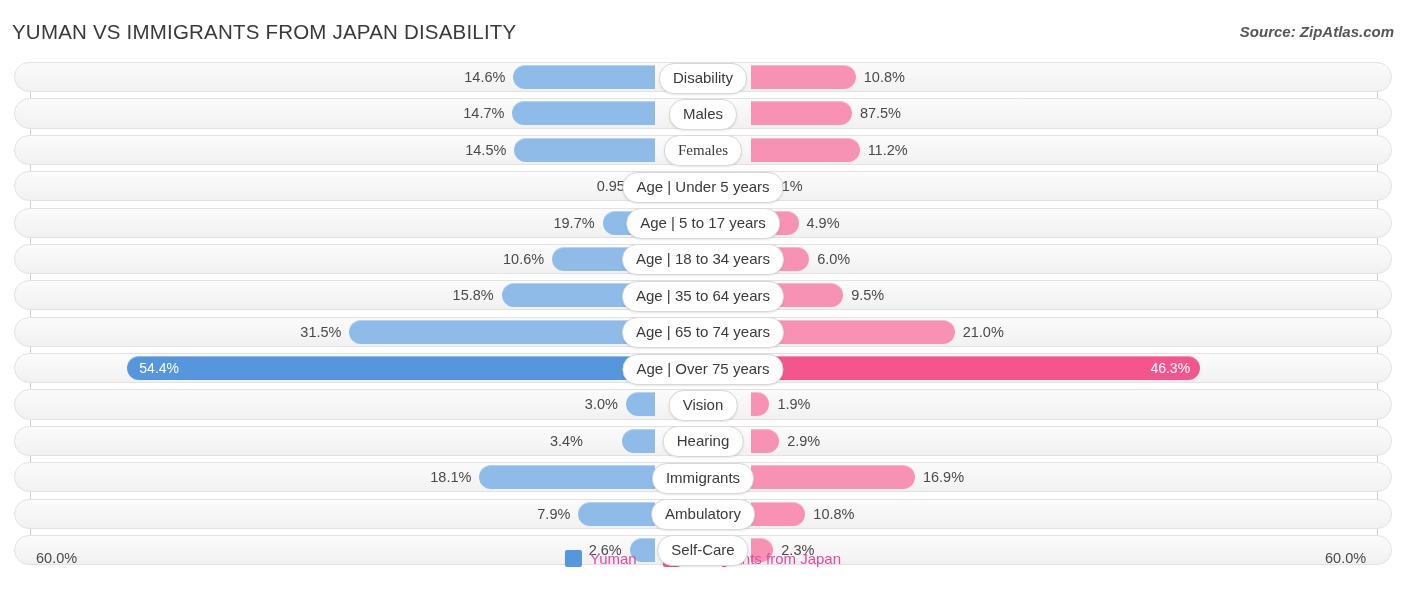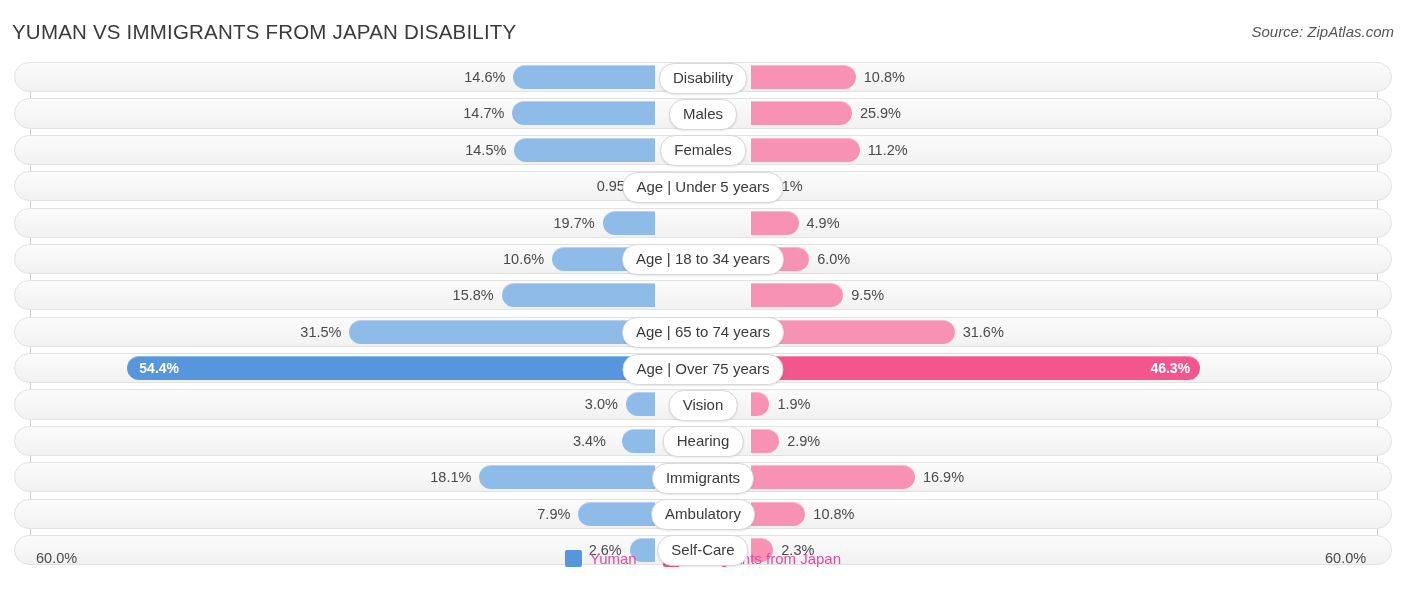--- a/index.html
+++ b/index.html
@@ -29,21 +29,21 @@
     color: #3a3a3a;
     font-weight: 400;
     white-space: nowrap;
   }
   .chart-source {
     position: absolute;
     right: 12px;
     top: 23px;
     font-size: 15px;
     font-style: italic;
-    font-weight: normal;
+    font-weight: bold;
     color: #55565a;
     white-space: nowrap;
     text-align: center;
   }
 
   
   .plot {
     position: absolute;
     left: 0;
     top: 62px;
@@ -111,21 +111,21 @@
     height: 30.2px;
     line-height: 30.2px;
     font-size: 14.5px;
     color: #4a4a4a;
     white-space: nowrap;
   }
   .val.left-val  { text-align: right; }
   .val.right-val { text-align: left; }
   .row.highlight .val {
     color: #ffffff;
-    font-weight: bold;
+    font-weight: normal;
     font-size: 14px;
   }
 
   
   .label-pill {
     position: absolute;
     top: 0.5px;
     left: 50%;
     transform: translateX(-50%);
     height: 29px;
@@ -199,67 +199,69 @@
           <div class="bar right-bar" style="left: 751px; width: 104.76px;"></div>
           <div class="val left-val" style="left: 409.38px; width: 96px;">14.6%</div>
           <div class="val right-val" style="left: 863.76px; width: 96px;">10.8%</div>
           <div class="label-pill" style="left: 703px;">Disability</div>
         </div>
         <div class="row">
           <div class="track"></div>
           <div class="bar left-bar" style="left: 512.41px; width: 142.59px;"></div>
           <div class="bar right-bar" style="left: 751px; width: 100.88px;"></div>
           <div class="val left-val" style="left: 408.41px; width: 96px;">14.7%</div>
-          <div class="val right-val" style="left: 859.88px; width: 96px;">25.9%</div>
+          <div class="val right-val" style="left: 859.88px; width: 96px;">87.5%</div>
           <div class="label-pill" style="left: 703px;">Males</div>
         </div>
         <div class="row">
           <div class="track"></div>
           <div class="bar left-bar" style="left: 514.35px; width: 140.65px;"></div>
           <div class="bar right-bar" style="left: 751px; width: 108.64px;"></div>
           <div class="val left-val" style="left: 410.35px; width: 96px;">14.5%</div>
           <div class="val right-val" style="left: 867.64px; width: 96px;">11.2%</div>
-          <div class="label-pill" style="left: 703px;">Females</div>
+          <div class="label-pill" style="left: 703px; font-family: Liberation Serif, serif;">Females</div>
         </div>
         <div class="row">
           <div class="track"></div>
           <div class="bar left-bar" style="left: 645.785px; width: 9.215px;"></div>
           <div class="bar right-bar" style="left: 751px; width: 10.67px;"></div>
           <div class="val left-val" style="left: 541.785px; width: 96px;">0.95%</div>
           <div class="val right-val" style="left: 769.67px; width: 96px;">1.1%</div>
           <div class="label-pill" style="left: 703px;">Age | Under 5 years</div>
         </div>
         <div class="row">
           <div class="track"></div>
           <div class="bar left-bar" style="left: 602.62px; width: 52.38px;"></div>
           <div class="bar right-bar" style="left: 751px; width: 47.53px;"></div>
           <div class="val left-val" style="left: 498.62px; width: 96px;">19.7%</div>
           <div class="val right-val" style="left: 806.53px; width: 96px;">4.9%</div>
+          <div class="label-pill" style="left: 703px;">Age | 5 to 17 years</div>
         </div>
         <div class="row">
           <div class="track"></div>
           <div class="bar left-bar" style="left: 552.18px; width: 102.82px;"></div>
           <div class="bar right-bar" style="left: 751px; width: 58.2px;"></div>
           <div class="val left-val" style="left: 448.18px; width: 96px;">10.6%</div>
           <div class="val right-val" style="left: 817.2px; width: 96px;">6.0%</div>
           <div class="label-pill" style="left: 703px;">Age | 18 to 34 years</div>
         </div>
         <div class="row">
           <div class="track"></div>
           <div class="bar left-bar" style="left: 501.74px; width: 153.26px;"></div>
           <div class="bar right-bar" style="left: 751px; width: 92.15px;"></div>
           <div class="val left-val" style="left: 397.74px; width: 96px;">15.8%</div>
           <div class="val right-val" style="left: 851.15px; width: 96px;">9.5%</div>
+          <div class="label-pill" style="left: 703px;">Age | 35 to 64 years</div>
         </div>
         <div class="row">
           <div class="track"></div>
           <div class="bar left-bar" style="left: 349.45px; width: 305.55px;"></div>
           <div class="bar right-bar" style="left: 751px; width: 203.7px;"></div>
           <div class="val left-val" style="left: 245.45px; width: 96px;">31.5%</div>
-          <div class="val right-val" style="left: 962.7px; width: 96px;">31.6%</div>
+          <div class="val right-val" style="left: 962.7px; width: 96px;">21.0%</div>
           <div class="label-pill" style="left: 703px;">Age | 65 to 74 years</div>
         </div>
         <div class="row highlight">
           <div class="track"></div>
           <div class="bar left-bar" style="left: 127.32px; width: 527.68px;"></div>
           <div class="bar right-bar" style="left: 751px; width: 449.11px;"></div>
           <div class="val left-val" style="left: 139.32px; text-align: left; width: 90px;">54.4%</div>
           <div class="val right-val" style="left: 1138.11px; text-align: right; width: 52px;">46.3%</div>
           <div class="label-pill" style="left: 703px;">Age | Over 75 years</div>
         </div>
@@ -268,21 +270,21 @@
           <div class="bar left-bar" style="left: 625.9px; width: 29.1px;"></div>
           <div class="bar right-bar" style="left: 751px; width: 18.43px;"></div>
           <div class="val left-val" style="left: 521.9px; width: 96px;">3.0%</div>
           <div class="val right-val" style="left: 777.43px; width: 96px;">1.9%</div>
           <div class="label-pill" style="left: 703px;">Vision</div>
         </div>
         <div class="row">
           <div class="track"></div>
           <div class="bar left-bar" style="left: 622.02px; width: 32.98px;"></div>
           <div class="bar right-bar" style="left: 751px; width: 28.13px;"></div>
-          <div class="val left-val" style="left: 510px; width: 96px;">3.4%</div>
+          <div class="val left-val" style="left: 487px; width: 96px;">3.4%</div>
           <div class="val right-val" style="left: 787.13px; width: 96px;">2.9%</div>
           <div class="label-pill" style="left: 703px; text-align: right;">Hearing</div>
         </div>
         <div class="row">
           <div class="track"></div>
           <div class="bar left-bar" style="left: 479.43px; width: 175.57px;"></div>
           <div class="bar right-bar" style="left: 751px; width: 163.93px;"></div>
           <div class="val left-val" style="left: 375.43px; width: 96px;">18.1%</div>
           <div class="val right-val" style="left: 922.93px; width: 96px;">16.9%</div>
           <div class="label-pill" style="left: 703px;">Immigrants</div>

